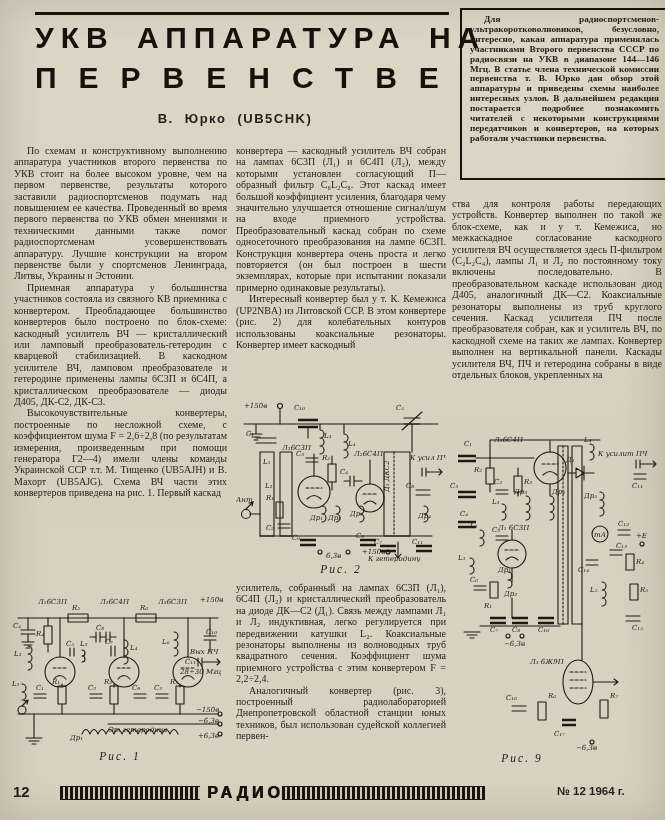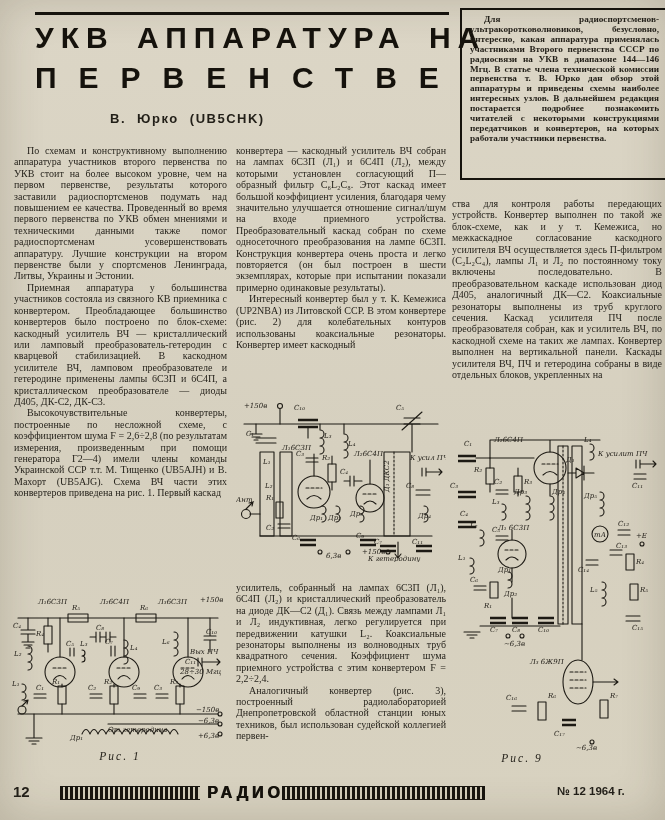--- a/index.html
+++ b/index.html
@@ -9,21 +9,21 @@
     box-shadow:inset 0 0 45px rgba(60,50,30,.20);
     font-family:"Liberation Serif","DejaVu Serif",serif;color:#221f18;
   }
   .abs{position:absolute;}
   .rule{background:#16130d;height:3px;}
   .title{font-family:"Liberation Sans","DejaVu Sans",sans-serif;font-weight:700;
          font-size:30px;color:#15120c;white-space:nowrap;line-height:1;}
   .t1{letter-spacing:7px;word-spacing:7px;}
   .t2{letter-spacing:22px;}
   .author{font-family:"Liberation Sans","DejaVu Sans",sans-serif;font-weight:700;
-          font-size:13px;letter-spacing:1.5px;word-spacing:6px;text-align:left;}
+          font-size:13px;letter-spacing:1.5px;word-spacing:6px;text-align:center;}
   .infobox{border:2.5px solid #16130d;background:transparent;padding:5px 8px 4px 8px;
            box-sizing:border-box;}
   .infobox p{margin:0;font-family:"Liberation Serif","DejaVu Serif",serif;font-weight:700;
              font-size:9.2px;line-height:9.9px;text-align:justify;text-indent:14px;}
   .col{font-size:10px;line-height:11.4px;text-align:justify;overflow:hidden;}
   .col p{margin:0;text-indent:13px;}
   .col p.nid{text-indent:0;}
   .figcap{font-style:italic;font-size:11.5px;text-align:center;letter-spacing:2px;}
   svg text{font-family:"DejaVu Serif","Liberation Serif",serif;font-style:italic;
            font-size:7px;fill:#1d1a14;}
@@ -216,20 +216,21 @@
       <text x="174" y="66" font-size="6.4">К усил ПЧ</text>
       <text x="170" y="94">C₈</text>
       <text x="182" y="124">Др₄</text>
       <text x="138" y="150">C₇</text>
       <text x="176" y="150">C₁₁</text>
       <text x="90" y="164">6,3в</text>
       <text x="126" y="160">+150в</text>
       <text x="132" y="167">К гетеродину</text>
     </svg>
   </div>
+  <div class="abs figcap" style="left:236px;top:563px;width:210px;">Рис. 2</div>
 
   <div class="abs" style="left:450px;top:432px;width:212px;height:320px;">
     <svg width="212" height="320" viewBox="0 0 212 320">
       <g class="sch">
         <circle cx="100" cy="36" r="16"></circle>
           <path d="M92,32H108" stroke-dasharray="3,2"></path>
           <path d="M93,43Q100,36 107,43"></path>
         <path class="schk" d="M8,24H26M8,29H26"></path>
           <path d="M26,26H84"></path>
         <rect x="36" y="36" width="8" height="16"></rect>

